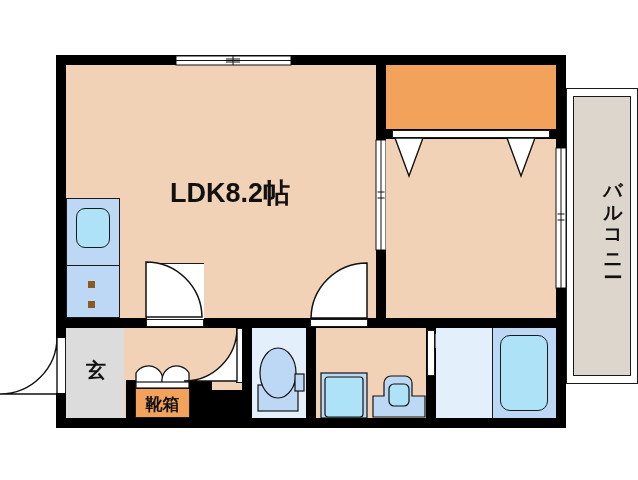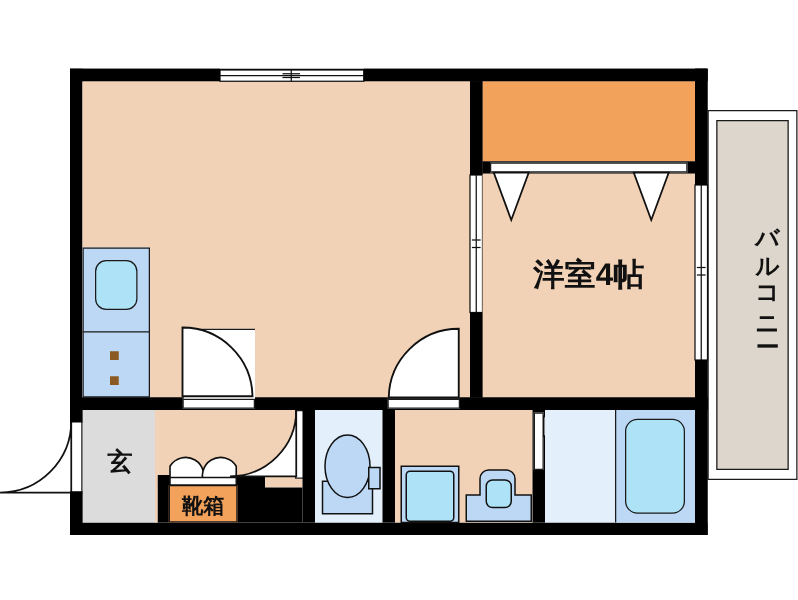--- a/index.html
+++ b/index.html
@@ -87,20 +87,21 @@
   <div class="abs white" style="left:176px; top:56px; width:115px; height:9px;">
     <svg width="115" height="9" viewBox="0 0 115 9">
       <rect x="0" y="0" width="115" height="9" fill="#ffffff" stroke="#111" stroke-width="1"></rect>
       <line x1="0" y1="4.5" x2="115" y2="4.5" stroke="#111" stroke-width="1"></line>
       <line x1="57" y1="0" x2="57" y2="9" stroke="#111" stroke-width="1"></line>
       <line x1="50" y1="3" x2="64" y2="3" stroke="#111" stroke-width="1"></line>
       <line x1="50" y1="6" x2="64" y2="6" stroke="#111" stroke-width="1"></line>
     </svg>
   </div>
 
+  <div class="abs label label-ldk" style="left:170px; top:180px;">LDK8.2帖</div>
 
   <div class="abs kitchenbl thinline" style="left:66px; top:198px; width:54px; height:120px;"></div>
   <div class="abs thinline" style="left:66px; top:265px; width:54px; height:0; border:0; border-top:1.4px solid #1a1a1a;"></div>
 
   <div class="abs sinkwater" style="left:76px; top:208px; width:34px; height:40px; border:1.6px solid #1a1a1a; border-radius:9px;"></div>
 
   <div class="abs" style="left:88px; top:281px; width:7px; height:7px; background:#8a5a22;"></div>
   <div class="abs" style="left:88px; top:301px; width:7px; height:7px; background:#8a5a22;"></div>
 
   <div class="abs wall" style="left:376px; top:65px; width:10px; height:253px;"></div>
@@ -121,21 +122,20 @@
   <div class="abs white" style="left:392px; top:130px; width:158px; height:8px; border:1.4px solid #1a1a1a;"></div>
 
   <div class="abs room" style="left:386px; top:139px; width:170px; height:179px;"></div>
 
   <div class="abs" style="left:386px; top:138px; width:170px; height:40px;">
     <svg width="170" height="40" viewBox="0 0 170 40">
       <polygon points="9,0 37,0 23,38" fill="#ffffff" stroke="#111" stroke-width="1.4"></polygon>
       <polygon points="121,0 149,0 135,38" fill="#ffffff" stroke="#111" stroke-width="1.4"></polygon>
     </svg>
   </div>
-  <div class="abs label label-room" style="left:386px; top:208px; width:170px; text-align:center;">洋室4帖</div>
 
   <div class="abs" style="left:556px; top:148px; width:10px; height:140px; background:#ffffff;">
     <svg width="10" height="140" viewBox="0 0 10 140">
       <rect x="0" y="0" width="10" height="140" fill="#ffffff" stroke="#111" stroke-width="1"></rect>
       <line x1="5" y1="0" x2="5" y2="140" stroke="#111" stroke-width="1"></line>
       <line x1="1.5" y1="66" x2="8.5" y2="66" stroke="#111" stroke-width="1"></line>
       <line x1="1.5" y1="72" x2="8.5" y2="72" stroke="#111" stroke-width="1"></line>
     </svg>
   </div>
 

